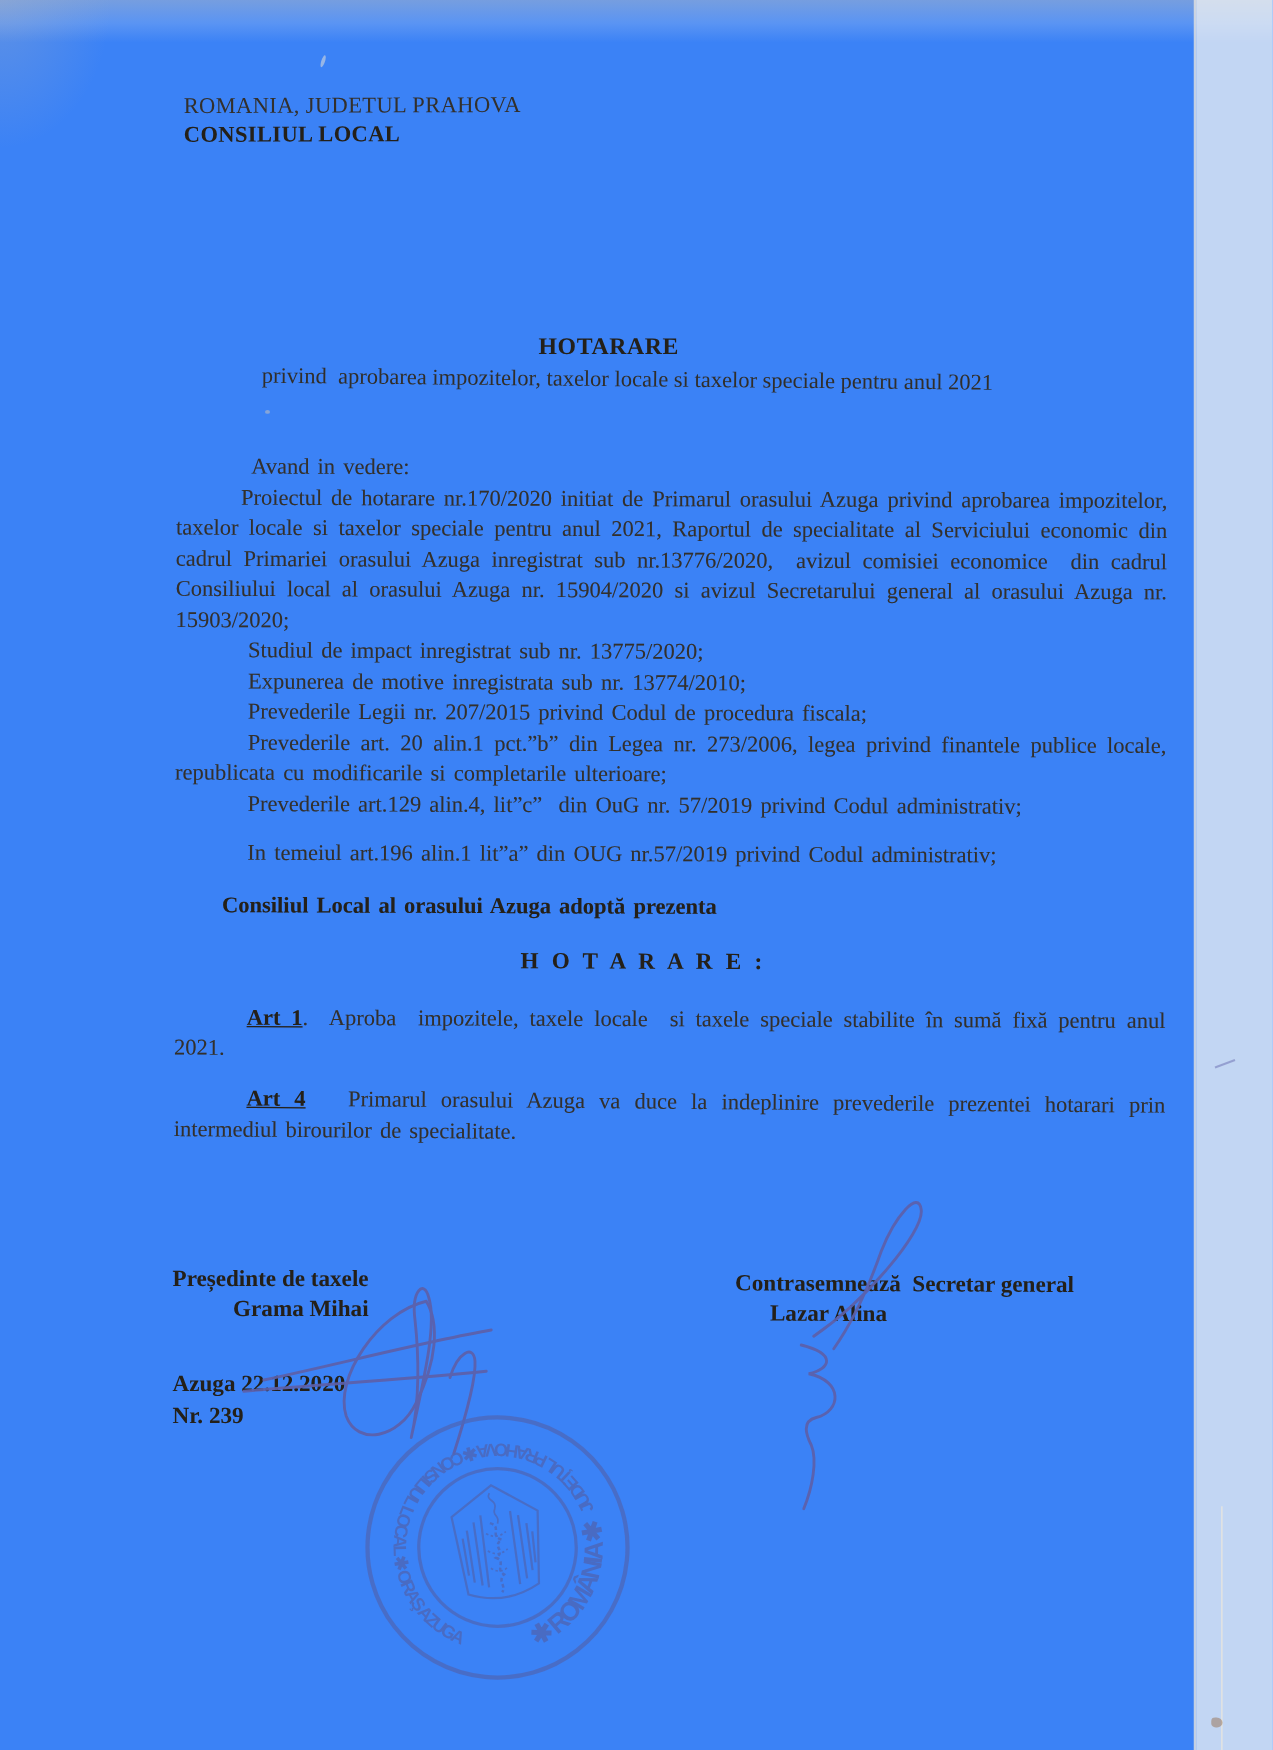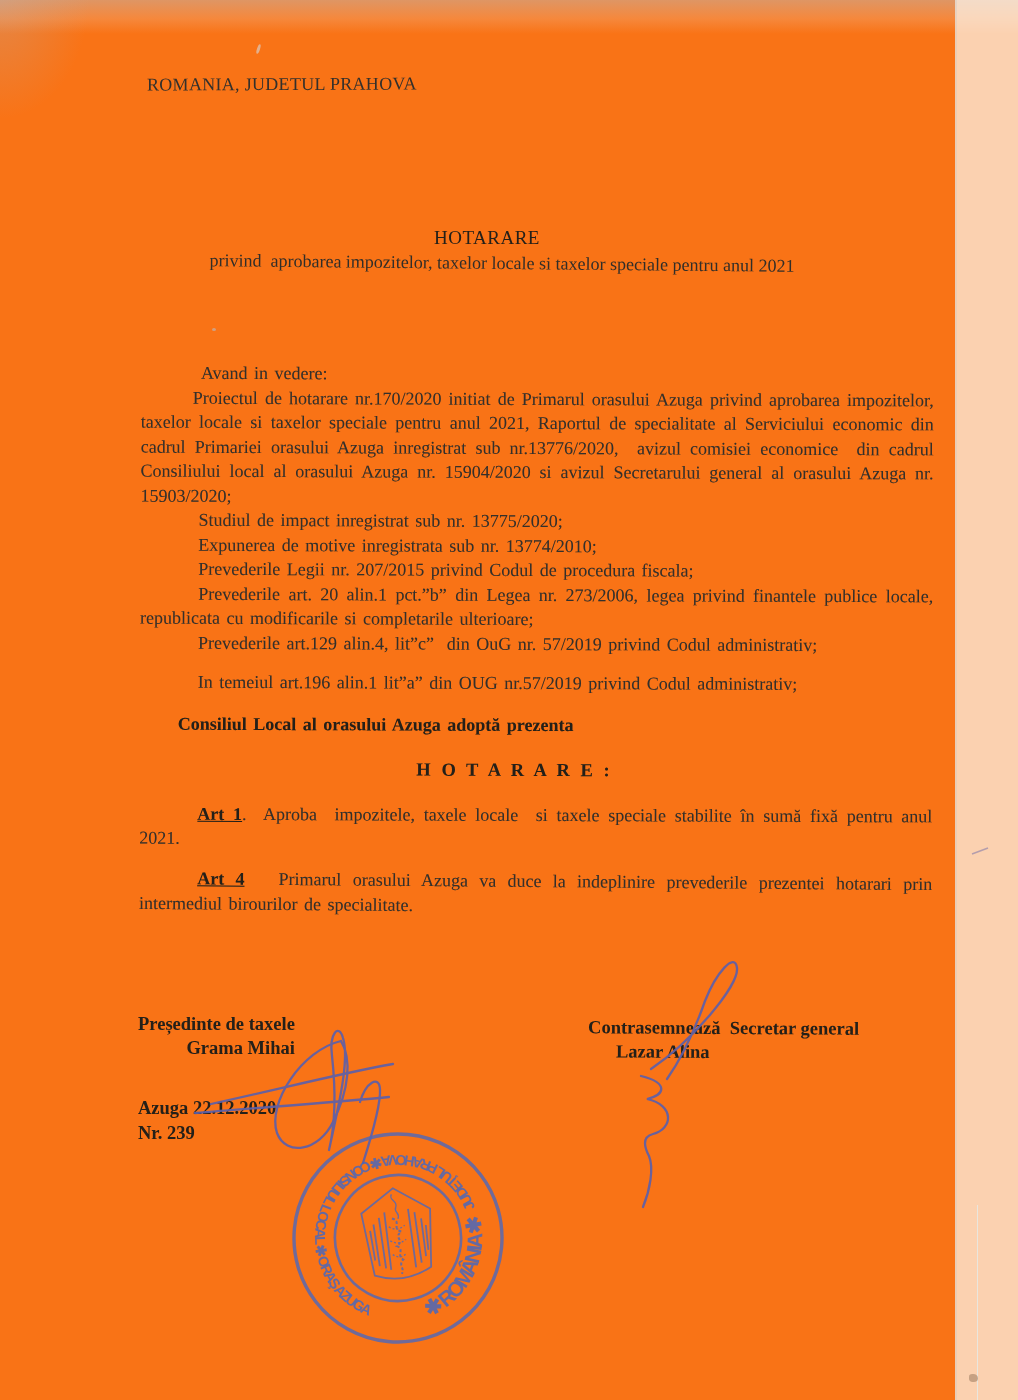--- a/index.html
+++ b/index.html
@@ -1,19 +1,19 @@
 <!DOCTYPE html>
 <html><head>
 <meta charset="utf-8">
 <style>
   html,body{margin:0;padding:0;background:#ffffff;}
   .page{
     position:relative;
     width:1018px;height:1400px;
-    background:#f97316;
+    background:#3b82f6;
     overflow:hidden;
     font-family:"Liberation Serif","DejaVu Serif",serif;
     color:#33302c;
   }
   
   .scan-top-shade{position:absolute;left:0;top:0;width:1018px;height:34px;
     background:linear-gradient(180deg,rgba(190,192,196,.45),rgba(230,230,232,.18) 55%,rgba(255,255,255,0));}
   .scan-left-shade{position:absolute;left:0;top:0;width:90px;height:120px;
     background:radial-gradient(ellipse at 0% 0%,rgba(180,182,188,.30),rgba(255,255,255,0) 70%);}
   .scan-fold-line{position:absolute;left:955px;top:0;width:2px;height:1400px;background:#e6e4df;opacity:.8;}
@@ -24,21 +24,21 @@
   .speck-b{left:257px;top:44px;width:3px;height:10px;background:#d6d8dc;opacity:.6;transform:rotate(18deg);}
   .speck-c{left:969px;top:1374px;width:9px;height:8px;background:#9b7a5e;opacity:.55;border-radius:40% 60% 55% 45%;}
 
   
   .letterhead{position:absolute;left:147px;top:73px;font-size:18px;line-height:23px;letter-spacing:.3px;
     transform:rotate(-.2deg);}
   .letterhead .lh-bold{font-weight:bold;color:#242019;}
 
   
   .title-block{position:absolute;left:0;top:227px;width:1018px;text-align:center;}
-  .doc-title{font-weight:normal;font-size:19px;letter-spacing:.5px;color:#242019;margin-right:44px;}
+  .doc-title{font-weight:bold;font-size:19px;letter-spacing:.5px;color:#242019;margin-right:44px;margin-top:40px;}
   .doc-subtitle{font-size:18px;margin-top:4px;margin-right:14px;transform:rotate(.55deg);color:#312e29;}
 
   
   .body-text{position:absolute;left:140px;top:362px;width:793px;
     font-size:18px;line-height:24.5px;word-spacing:2px;transform:rotate(.2deg);
     text-shadow:0 0 .5px rgba(50,46,40,.25);}
   .body-text p{margin:0;}
   .p-lead{padding-left:60px;}
   .p-just{text-align:justify;text-indent:52px;}
   .p-line{padding-left:58px;}
@@ -70,20 +70,21 @@
   <div class="scan-left-shade"></div>
   <div class="scan-fold-line"></div>
   <div class="scan-right-strip"></div>
   <div class="scan-fold-line2"></div>
   <div class="speck speck-a"></div>
   <div class="speck speck-b"></div>
   <div class="speck speck-c"></div>
 
   <header class="letterhead">
     <div>ROMANIA, JUDETUL PRAHOVA</div>
+    <div class="lh-bold">CONSILIUL LOCAL</div>
   </header>
 
   <section class="title-block">
     <div class="doc-title">HOTARARE</div>
     <div class="doc-subtitle">privind&nbsp; aprobarea impozitelor, taxelor locale si taxelor speciale pentru anul 2021</div>
   </section>
 
   <section class="body-text">
     <p class="p-lead">Avand in vedere:</p>
     <p class="p-just">Proiectul de hotarare nr.170/2020 initiat de Primarul orasului Azuga privind aprobarea impozitelor, taxelor locale si taxelor speciale pentru anul 2021, Raportul de specialitate al Serviciului economic din cadrul Primariei orasului Azuga inregistrat sub nr.13776/2020,&nbsp; avizul comisiei economice&nbsp; din cadrul Consiliului local al orasului Azuga nr. 15904/2020 si avizul Secretarului general al orasului Azuga nr. 15903/2020;</p>

